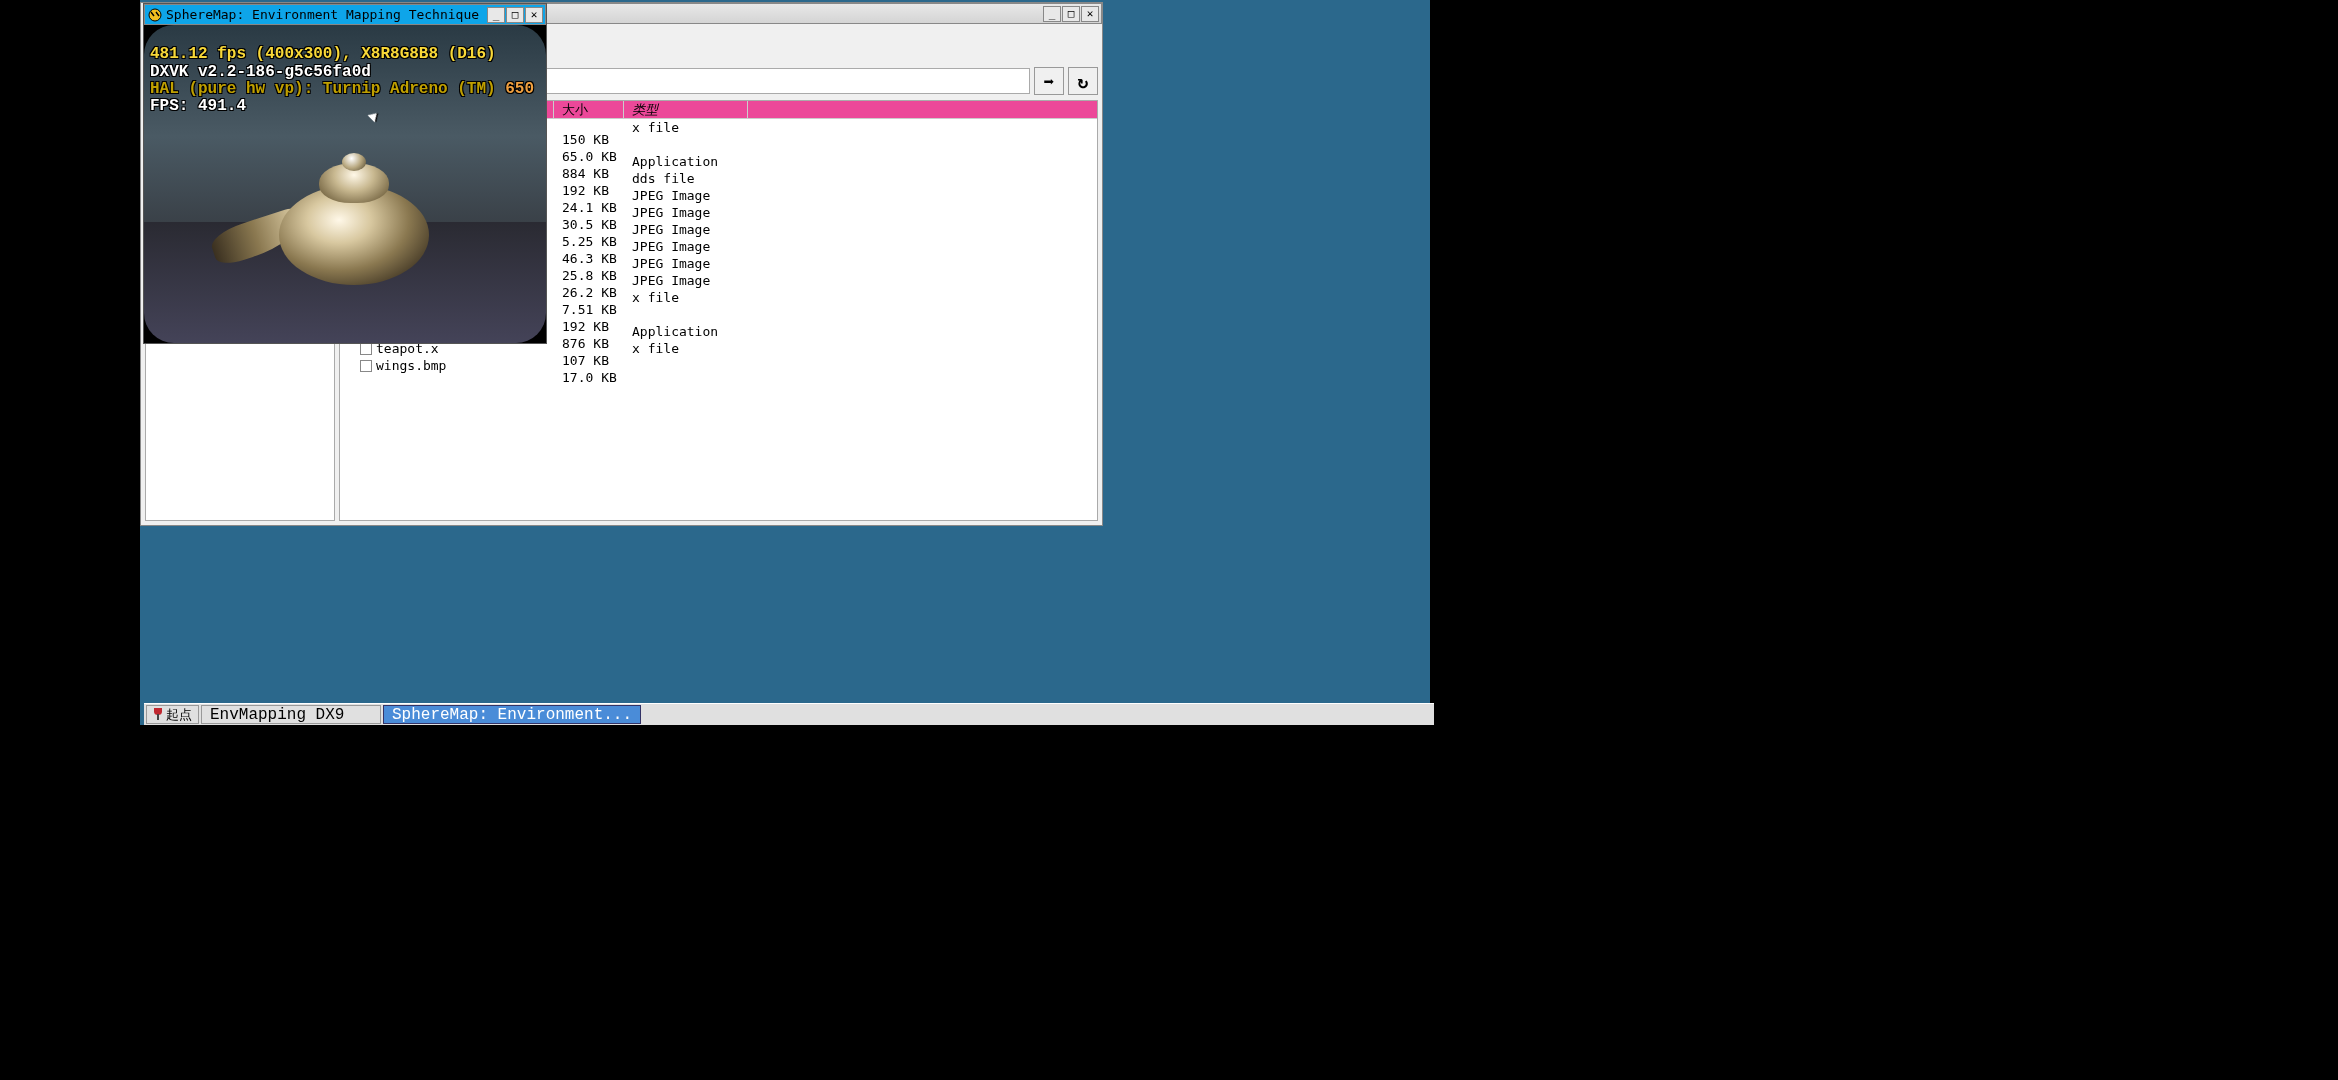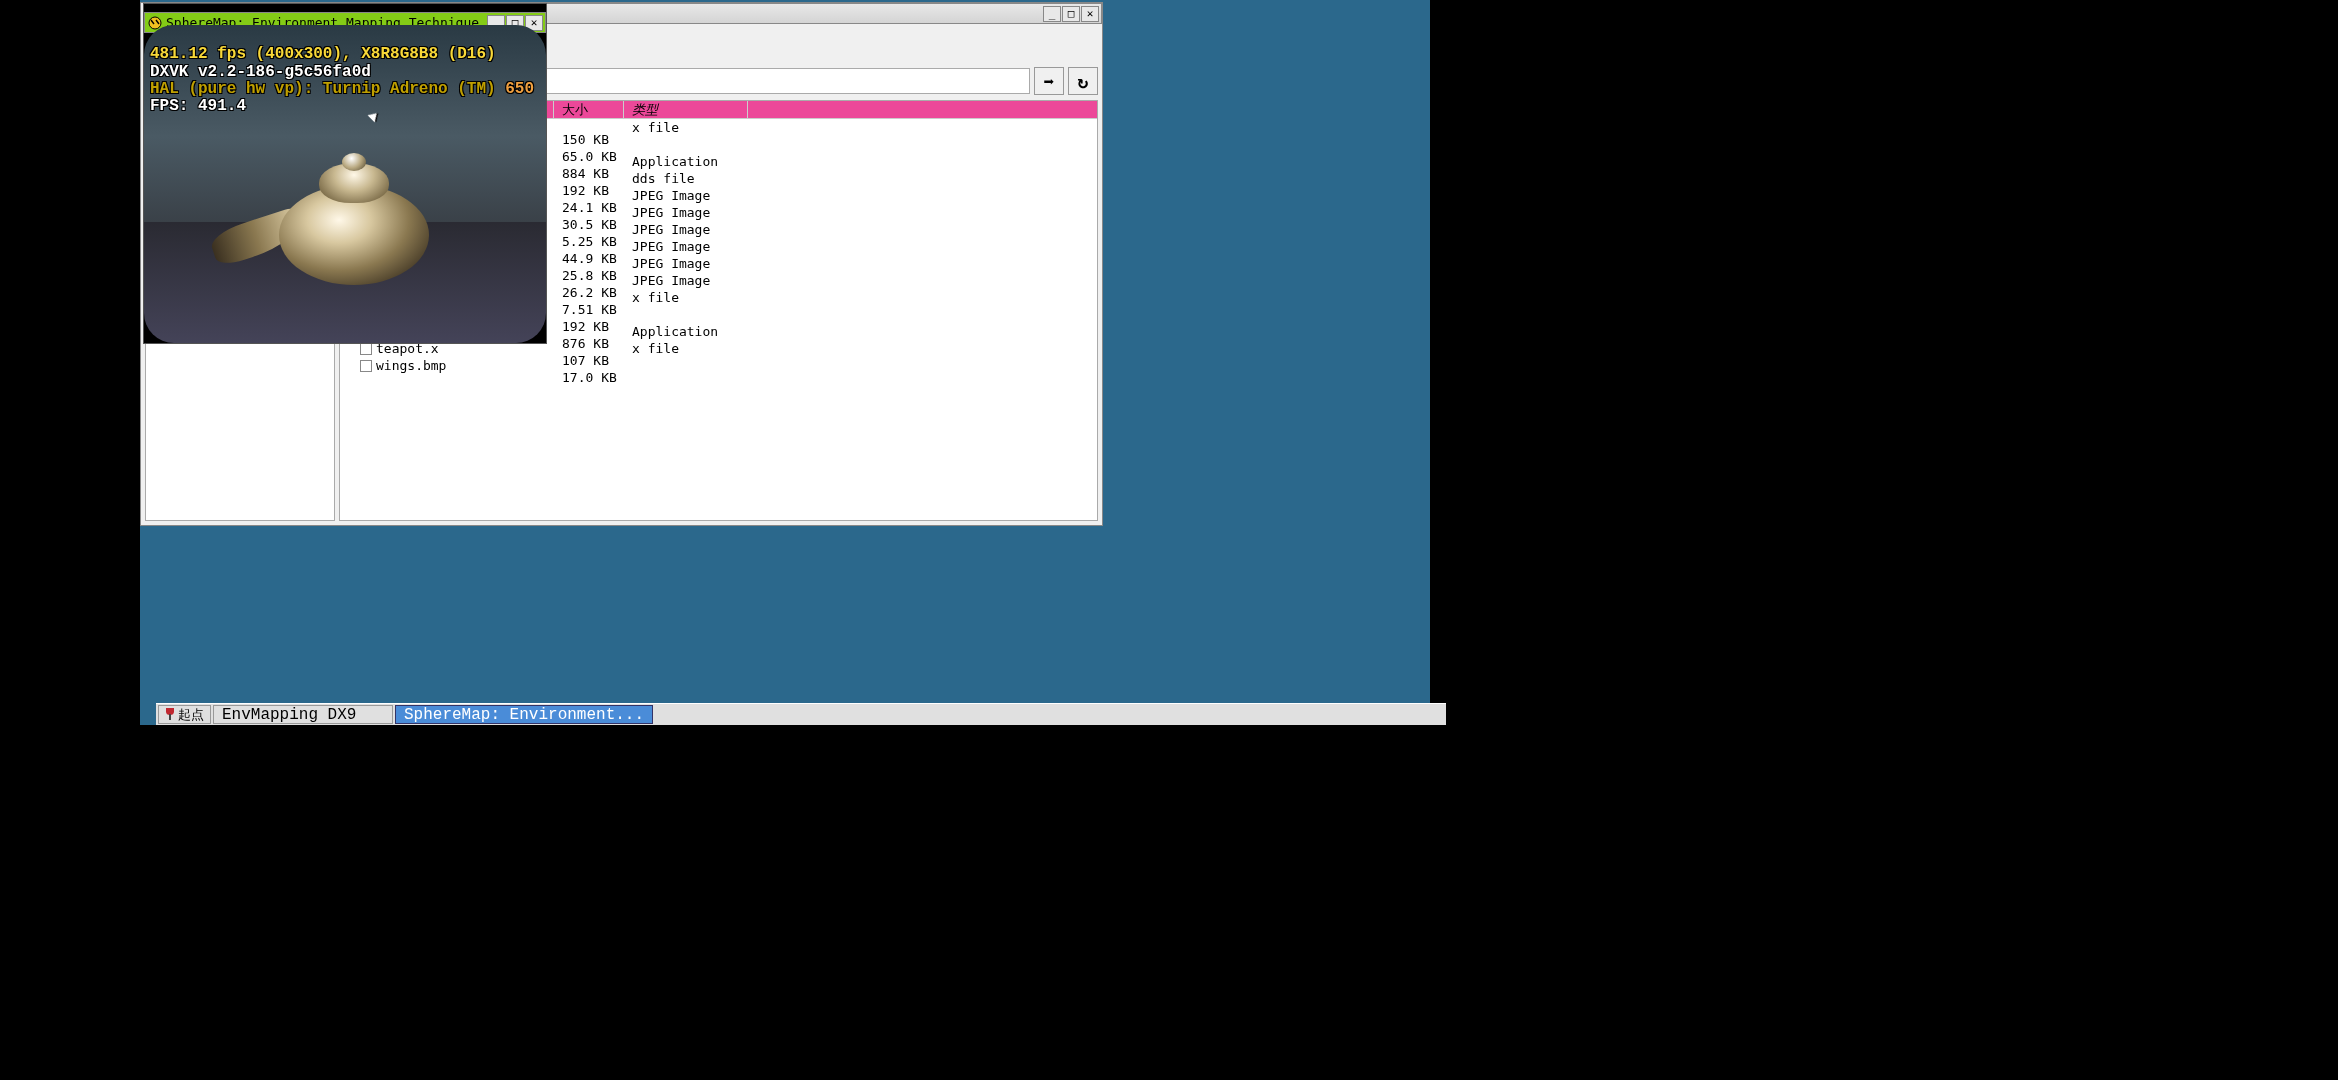--- a/index.html
+++ b/index.html
@@ -26,22 +26,21 @@
   height: 21px;
   background: linear-gradient(#e8e8e8, #d4d4d4);
   border: 1px solid #888;
   display: flex;
   align-items: center;
   padding: 0 2px;
   font-size: 13px;
   color: #000;
 }
 .titlebar.active {
-  background: #84cc16;
-  margin-top: 8px;
+  background: #0ea5e9;
 }
 .titlebar-icon {
   width: 16px;
   height: 16px;
   margin-right: 3px;
   display: inline-flex;
   align-items: center;
   justify-content: center;
 }
 .title-text { flex: 1; white-space: nowrap; overflow: hidden; }
@@ -213,21 +212,21 @@
   border-left: 8px solid #fff;
   border-top: 5px solid transparent;
   border-bottom: 5px solid transparent;
   transform: rotate(-45deg);
   filter: drop-shadow(1px 1px 0 #000);
 }
 
 
 .taskbar {
   position: absolute;
-  left: 16px; bottom: 0; width: 100%;
+  left: 4px; bottom: 0; width: 100%;
   height: 22px;
   background: #e0e0e0;
   border-top: 1px solid #fff;
   display: flex;
   align-items: center;
   padding: 0 2px;
   gap: 2px;
 }
 .start-btn {
   display: flex;
@@ -342,21 +341,21 @@
                 <div class="c-size">30.5 KB</div>
                 <div class="c-type">JPEG Image</div>
               </div>
               <div class="fm-row">
                 <div class="c-name"></div>
                 <div class="c-size">5.25 KB</div>
                 <div class="c-type">JPEG Image</div>
               </div>
               <div class="fm-row">
                 <div class="c-name"></div>
-                <div class="c-size">44.9 KB</div>
+                <div class="c-size">46.3 KB</div>
                 <div class="c-type">JPEG Image</div>
               </div>
               <div class="fm-row">
                 <div class="c-name"></div>
                 <div class="c-size">25.8 KB</div>
                 <div class="c-type">JPEG Image</div>
               </div>
               <div class="fm-row">
                 <div class="c-name"></div>
                 <div class="c-size">26.2 KB</div>

